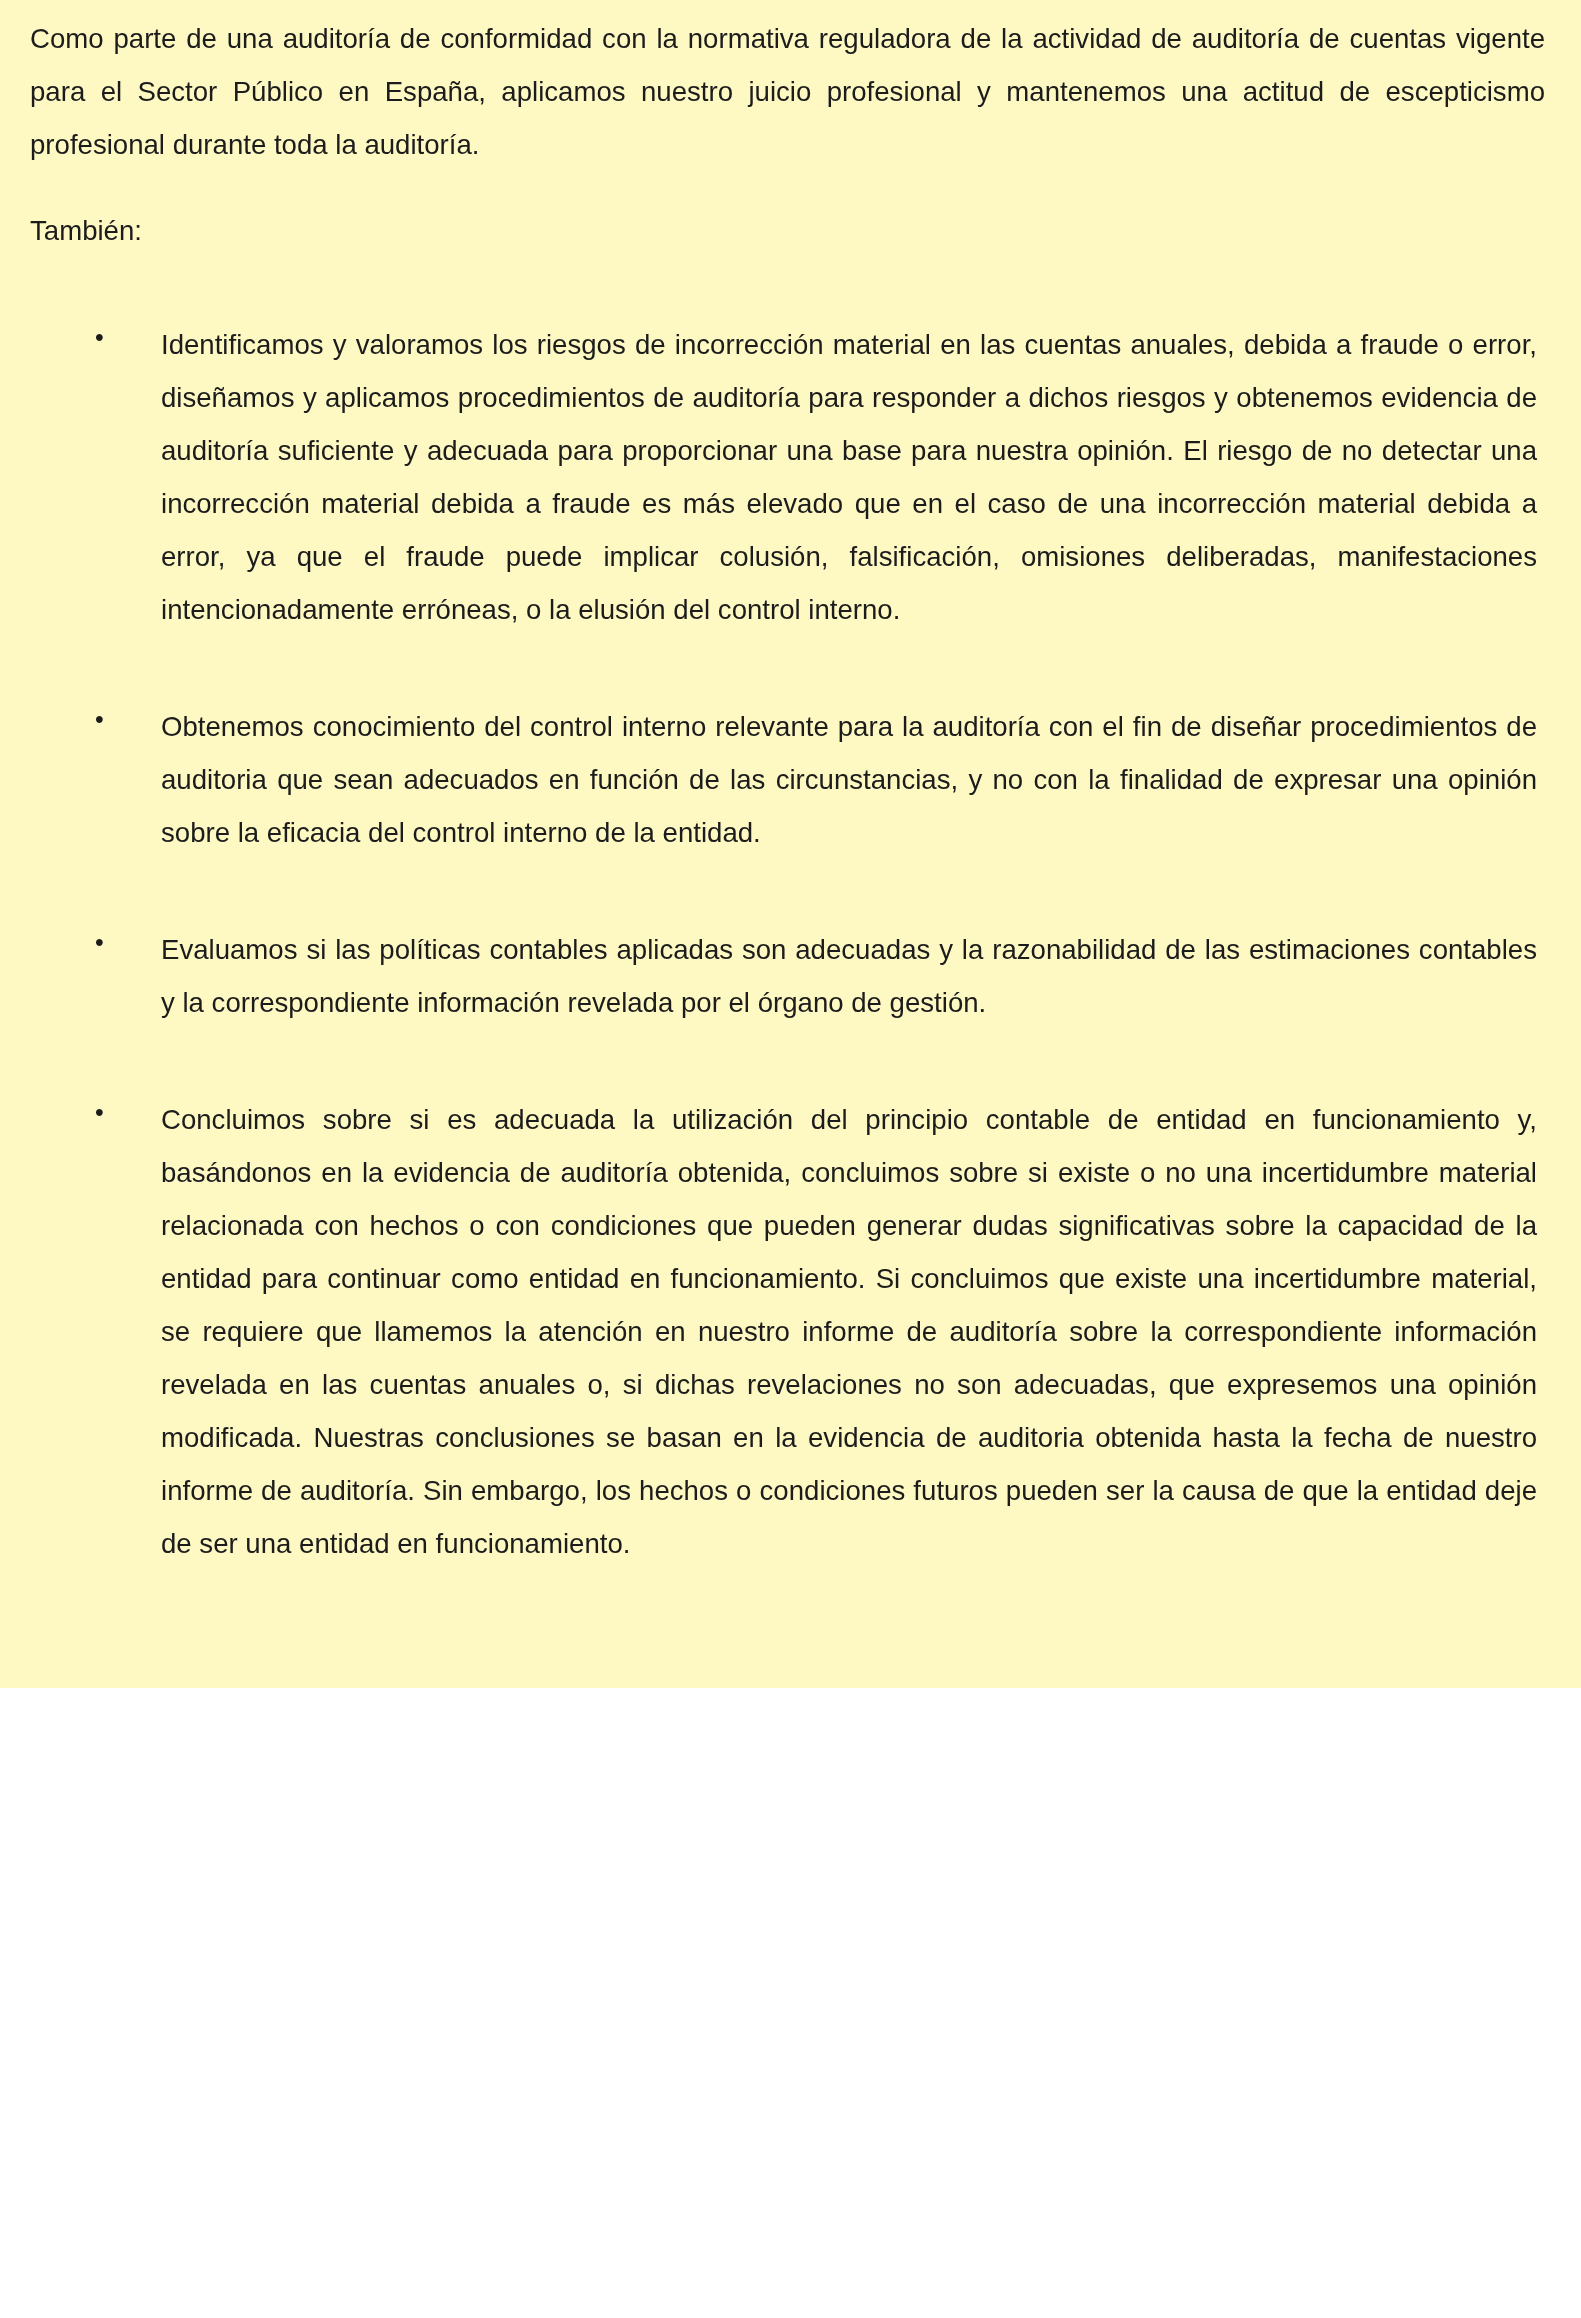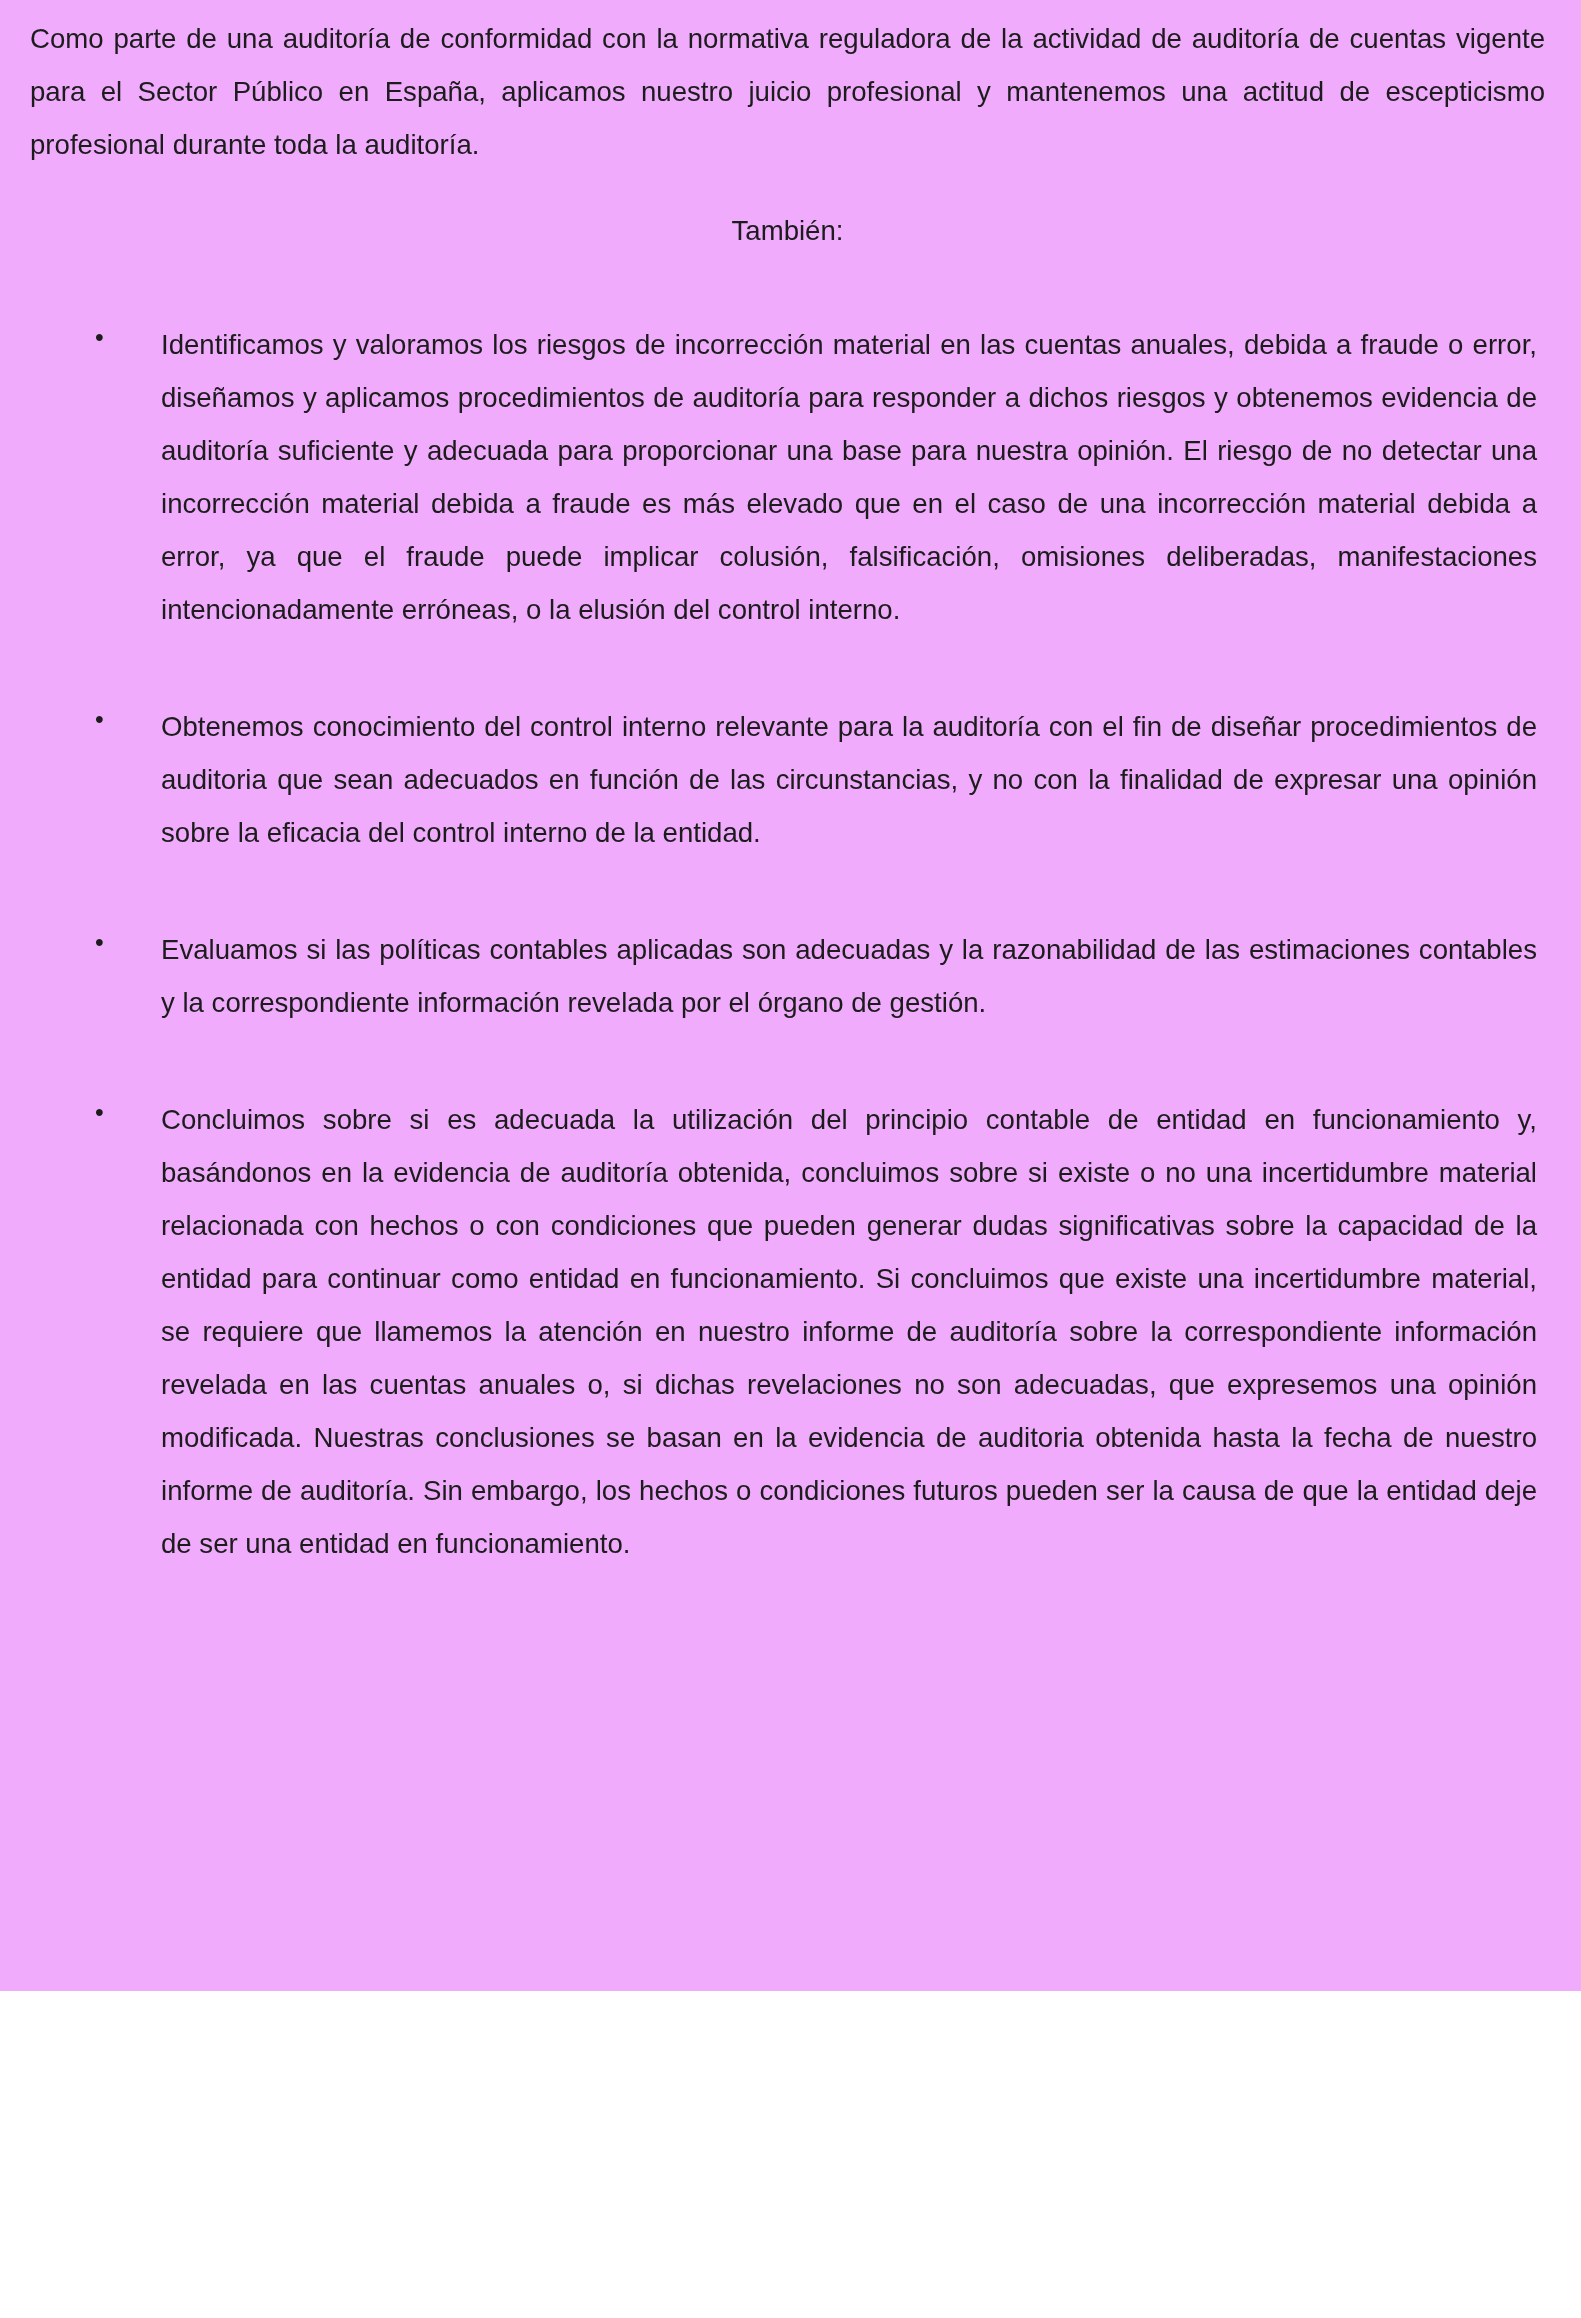--- a/index.html
+++ b/index.html
@@ -3,37 +3,37 @@
 <meta charset="utf-8">
 <style>
   html, body {
     margin: 0;
     padding: 0;
     background: #ffffff;
   }
   .page {
     position: relative;
     width: 1582px;
-    height: 1991px;
+    height: 1688px;
     box-sizing: border-box;
-    background: #f0abfc;
+    background: #fef9c3;
     padding: 13.4px 37px 0 30px;
     font-family: "Liberation Sans", sans-serif;
     font-size: 27.6px;
     line-height: 1.92;
     color: #1c1c1c;
     overflow: hidden;
   }
   .para {
     margin: 0 0 33px 0;
     text-align: justify;
   }
   .plain-line {
     margin: 0 0 53px 0;
-    text-align: center;
+    text-align: left;
   }
   .bullet-item {
     display: flex;
     align-items: flex-start;
     margin: 0 0 48px 0;
     padding-left: 65px;
     box-sizing: border-box;
   }
   .bullet-marker {
     flex: 0 0 58px;

